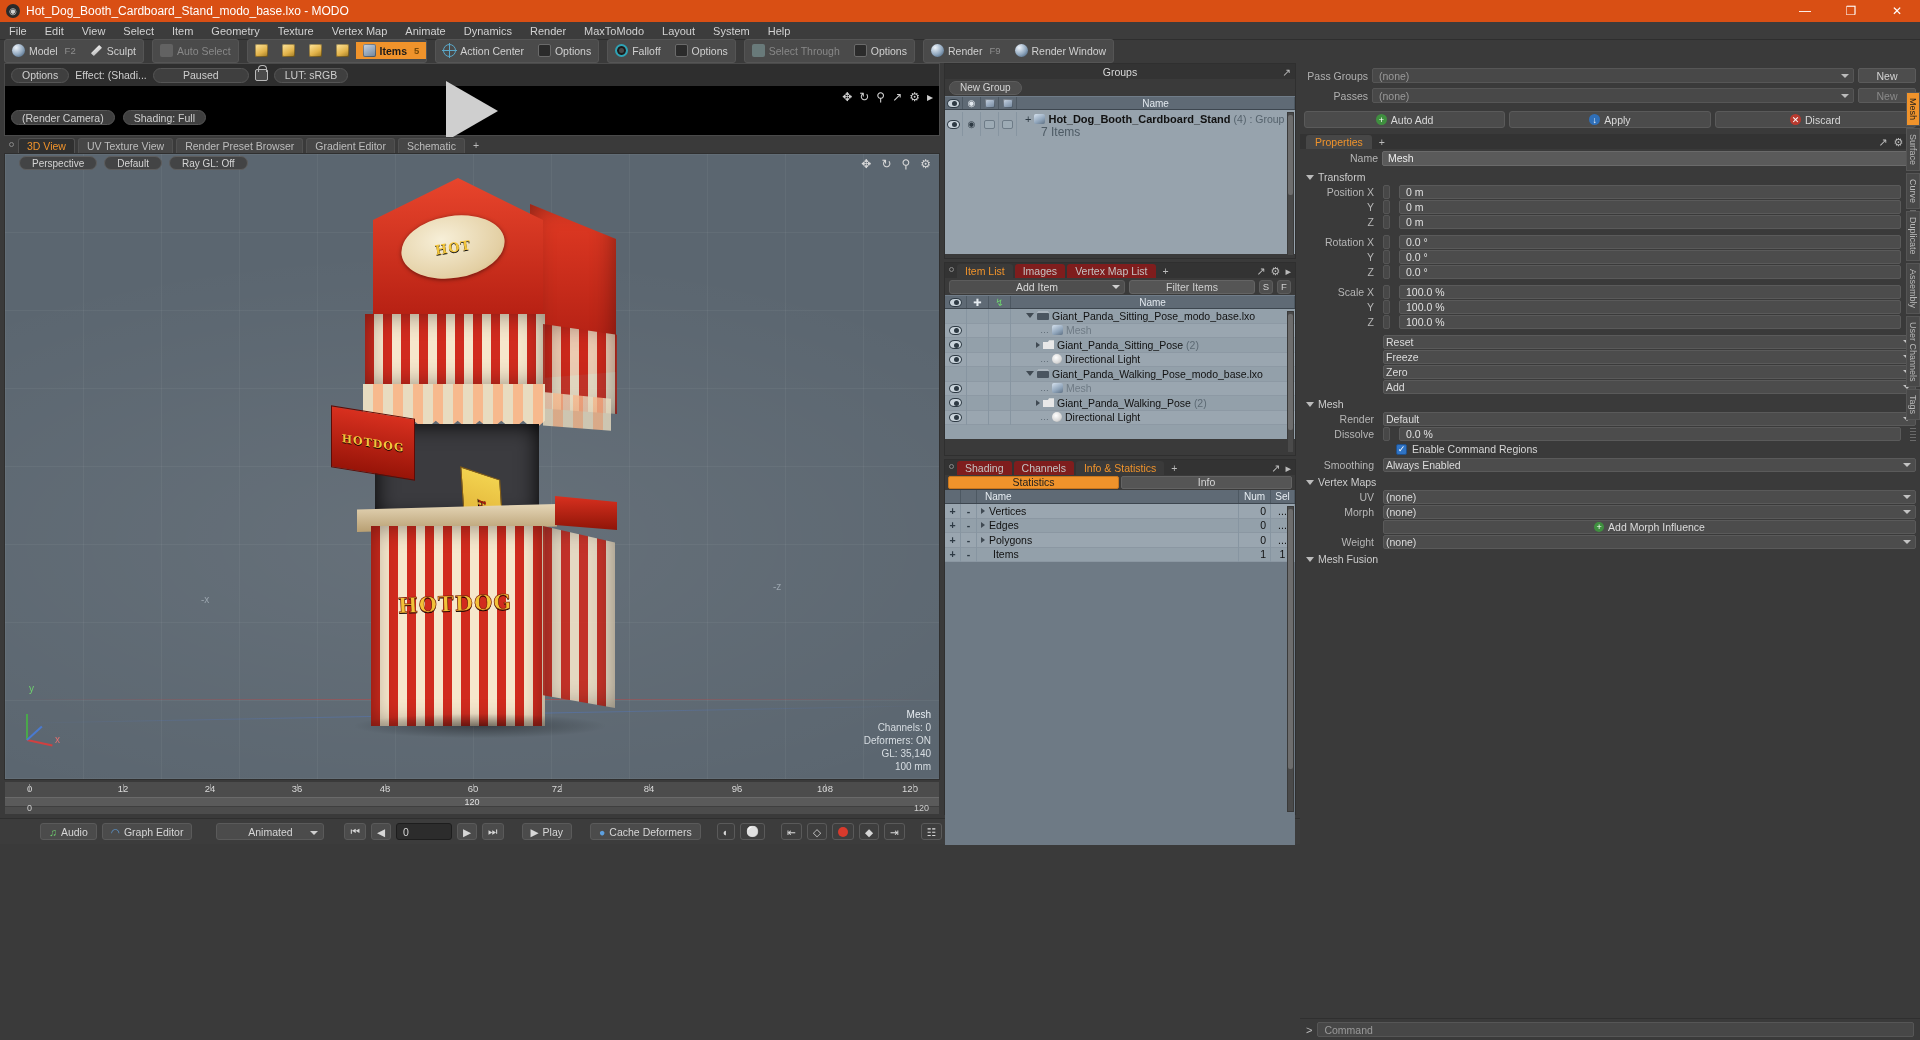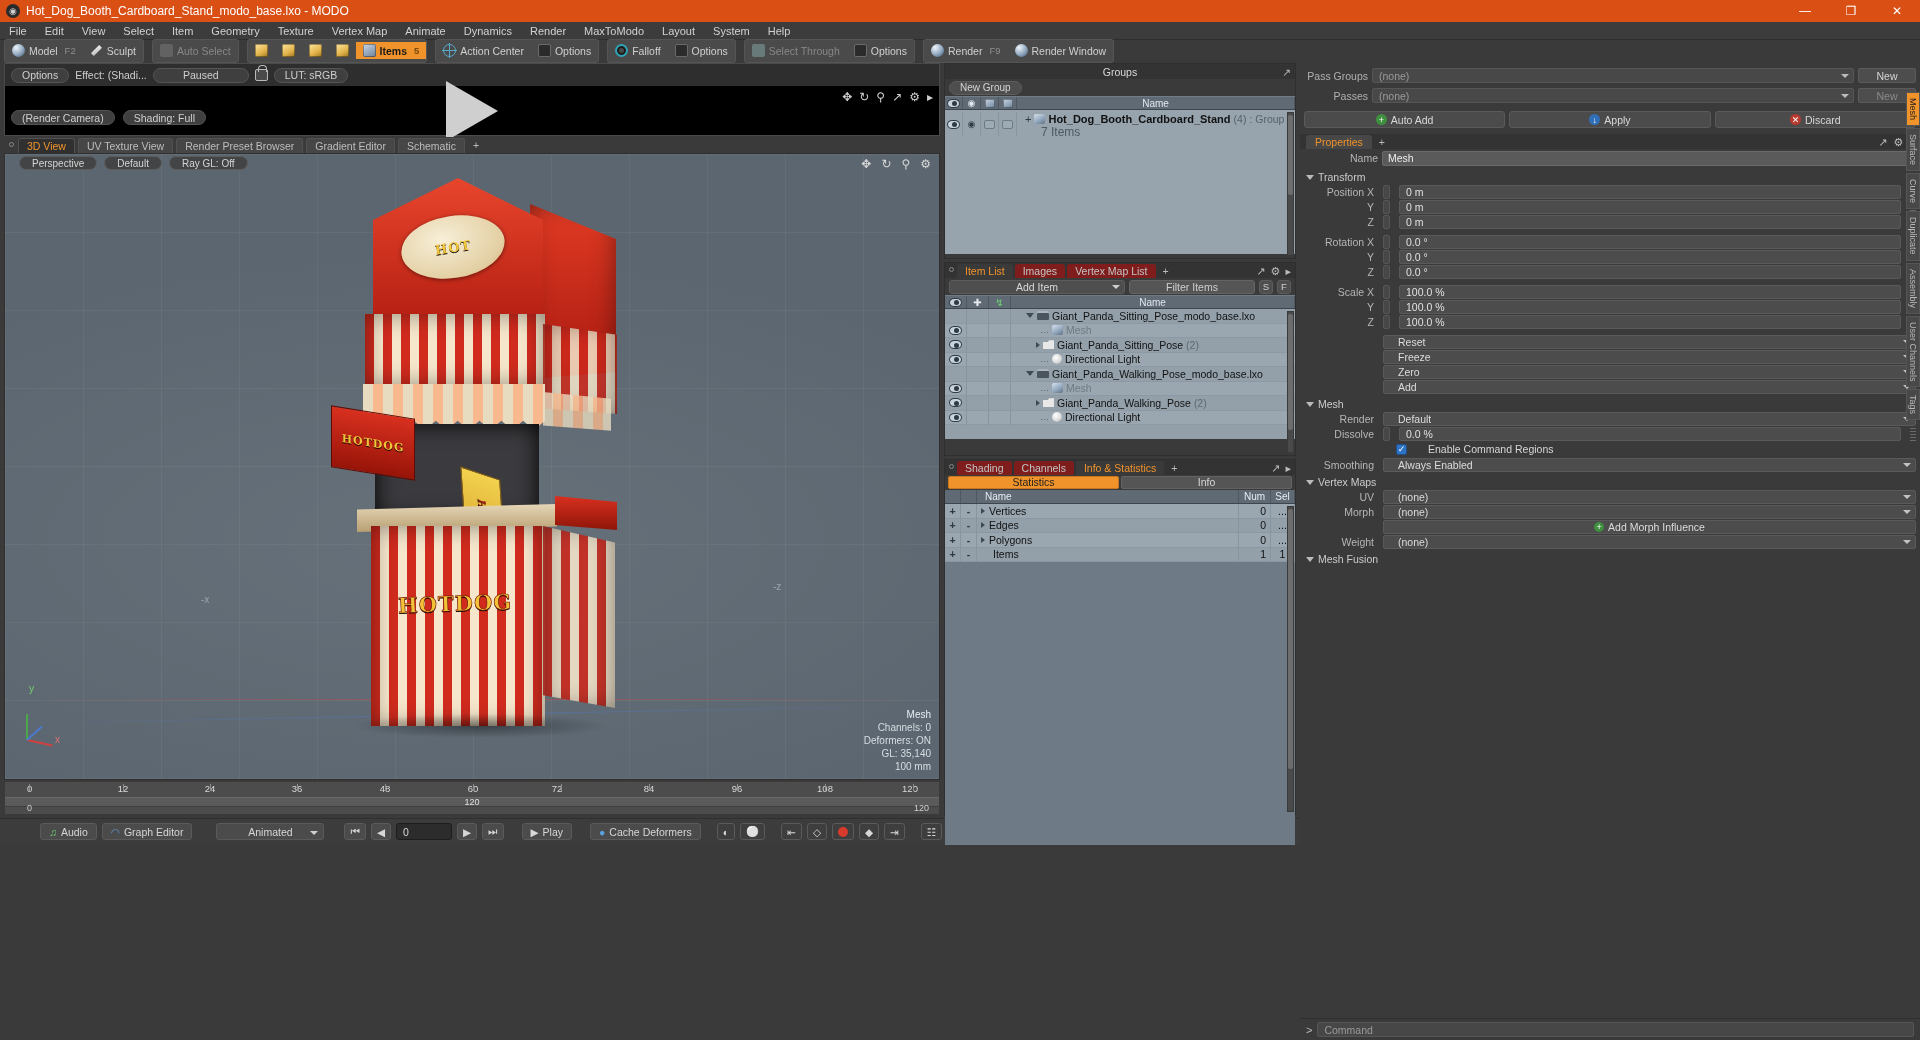--- a/index.html
+++ b/index.html
@@ -442,34 +442,34 @@
     border-radius:2px; font-size:10.5px; color:#e0e0e0;
     display:flex; align-items:center; padding-left:6px; position:relative;
   }
   .vmini { width:7px;height:14px;background:#474747;border:1px solid #565656;
            border-radius:2px; flex:none; }
   .vgrab { width:6px; height:14px; flex:none;
     background:repeating-linear-gradient(0deg,#6a6a6a 0 1px,transparent 1px 3px); }
   .combo {
     flex:1; height:14px; background:#4c4c4c; border:1px solid #5a5a5a;
     border-radius:2px; font-size:10.5px; color:#dcdcdc;
-    display:flex; padding-left:14px; position:relative;
+    display:flex; padding-left:2px; position:relative;
   }
   .combo .caret {
     position:absolute; right:4px; top:4px;
     border-left:4px solid transparent; border-right:4px solid transparent;
     border-top:4px solid #c3c3c3;
   }
   .chkrow { display:flex; align-items:center; gap:5px; padding-left:96px; height:16px; }
   .chk {
     width:11px;height:11px;background:#2f73c4;border:1px solid #1f4f8a;
     border-radius:2px;color:#fff;font-size:9px;
     display:flex;align-items:center;justify-content:center; flex:none;
   }
-  .chklabel { font-size:10.5px; color:#d6d6d6;margin-left:16px; }
+  .chklabel { font-size:10.5px; color:#d6d6d6; }
   .morphbtn {
     flex:1; height:14px; background:#4c4c4c; border:1px solid #5a5a5a;
     border-radius:2px; font-size:10.5px; color:#dcdcdc;
     display:flex; align-items:center; justify-content:center; gap:4px;
   }
   .plus-g { width:10px;height:10px;border-radius:50%;background:#3f8f3f;color:#fff;
             font-size:9px;display:flex;align-items:center;justify-content:center; }
 
   
   .vstrip {

